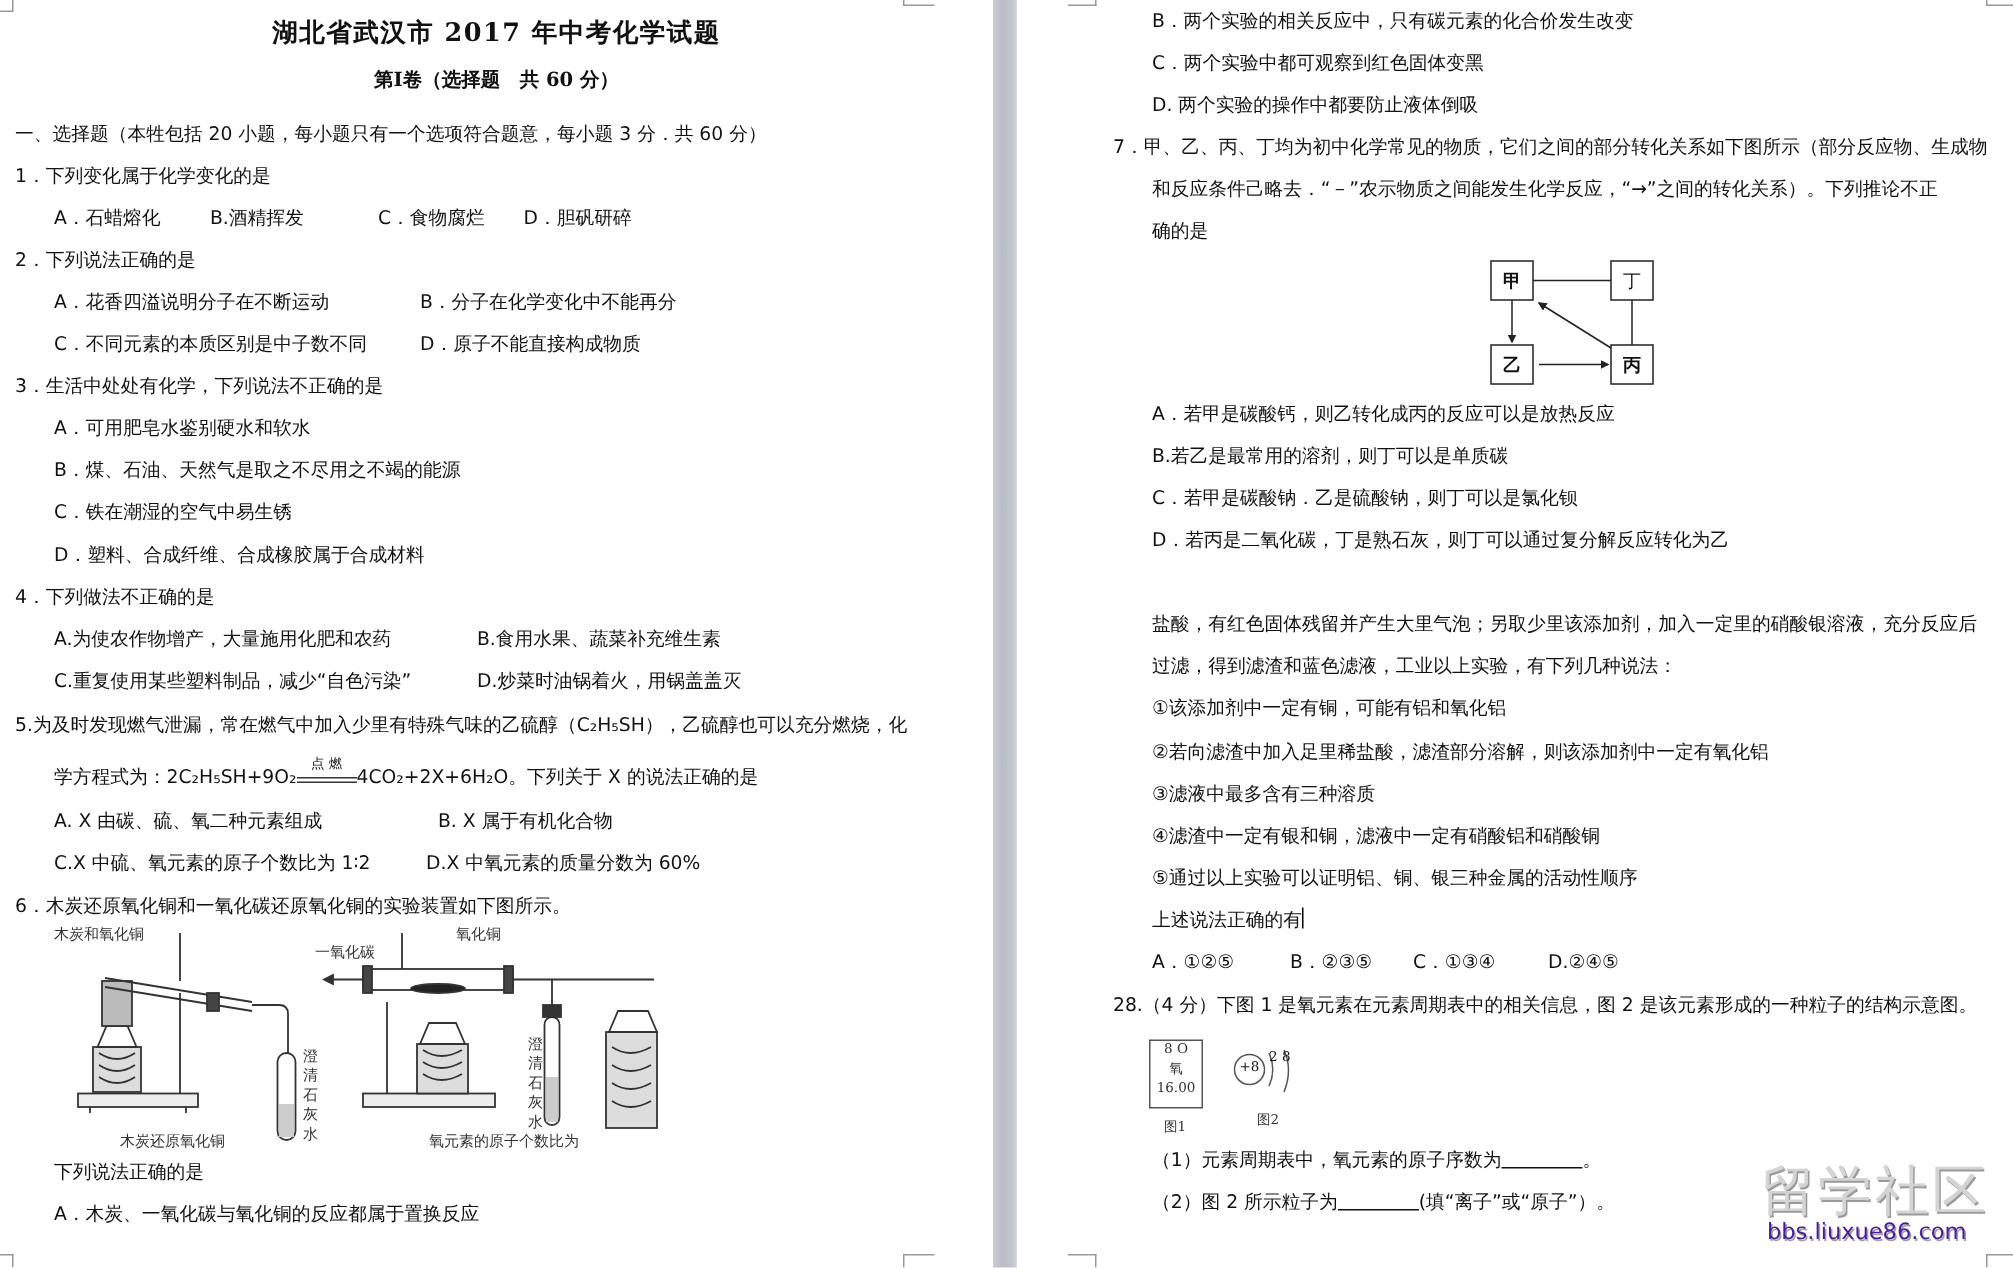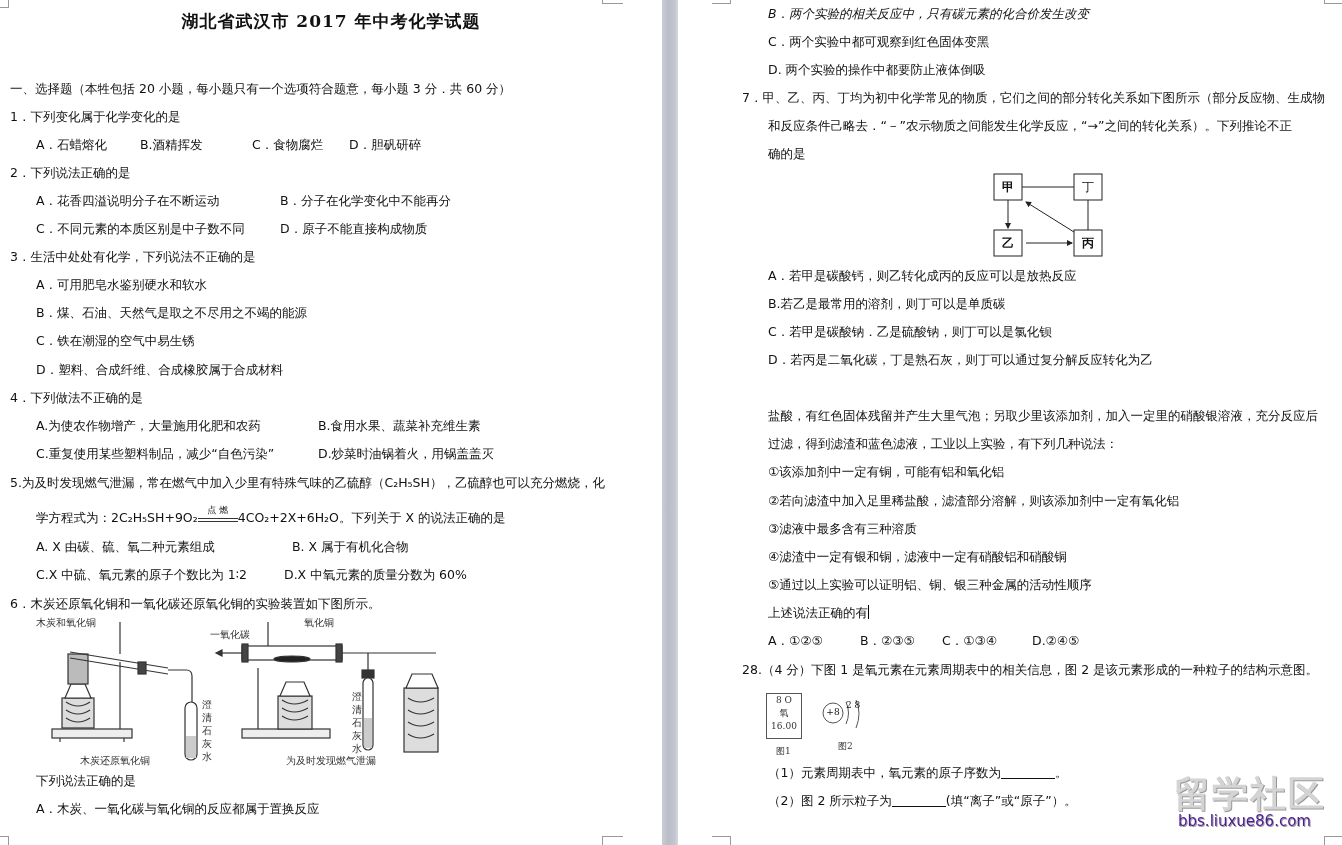--- a/index.html
+++ b/index.html
@@ -16,29 +16,30 @@
          font-size:17px;left:0;width:662px;text-align:center;letter-spacing:1px;}
   .subtitle{position:absolute;font-family:"DejaVu Serif","Liberation Serif",serif;font-weight:bold;
          font-size:13px;left:0;width:662px;text-align:center;}
   .opt{position:absolute;font-size:12.5px;white-space:nowrap;}
   .eq-cond{display:inline-block;position:relative;width:40px;text-align:center;font-size:9px;}
   .eq-cond .cond{position:absolute;left:0;right:0;top:-10px;}
   .eq-cond .bars{display:block;border-top:1px solid #333;border-bottom:1px solid #333;height:2px;margin-top:6px;}
   .blank{display:inline-block;border-bottom:1px solid #111;width:54px;height:12px;vertical-align:-2px;}
   .cursor{display:inline-block;width:1px;height:14px;background:#000;vertical-align:-2px;}
   .figcap{position:absolute;font-size:10px;color:#333;font-family:"DejaVu Serif",serif;}
-  .watermark{position:absolute;color:#cfcfcf;font-weight:bold;}
+  .watermark{position:absolute;color:#cfcfcf;font-weight:normal;}
 </style>
 </head>
 <body>
 
 <div class="page" id="page-left">
   <div class="corner" style="left:0;top:-1px;width:8px;height:8px;border-right-width:1px;border-bottom-width:1px;"></div>
 
   <div class="title" style="top:10px;">湖北省武汉市 2017 年中考化学试题</div>
+  <div class="subtitle" style="top:44px;">第Ⅰ卷（选择题　共 60 分）</div>
   <div class="line" style="left:10px;top:81px;">一、选择题（本牲包括 20 小题，每小题只有一个选项符合题意，每小题 3 分．共 60 分）</div>
 
   <div class="line" style="left:10px;top:109px;">1．下列变化属于化学变化的是</div>
   <div class="opt" style="left:36px;top:137px;">A．石蜡熔化</div>
   <div class="opt" style="left:140px;top:137px;">B.酒精挥发</div>
   <div class="opt" style="left:252px;top:137px;">C．食物腐烂</div>
   <div class="opt" style="left:349px;top:137px;">D．胆矾研碎</div>
 
   <div class="line" style="left:10px;top:165px;">2．下列说法正确的是</div>
   <div class="opt" style="left:36px;top:193px;">A．花香四溢说明分子在不断运动</div>
@@ -108,37 +109,37 @@
         <path d="M378 80 q12 8 26 0 M378 92 q12 8 26 0 M378 104 q12 8 26 0 M378 116 q12 8 26 0"></path>
         <path d="M376 70 l6 -14 h20 l6 14 z" fill="#fff"></path>
       </g>
     </svg>
     <div class="figcap" style="left:6px;top:-2px;">木炭和氧化铜</div>
     <div class="figcap" style="left:172px;top:80px;width:12px;white-space:normal;line-height:13px;">澄清石灰水</div>
     <div class="figcap" style="left:50px;top:136px;">木炭还原氧化铜</div>
     <div class="figcap" style="left:180px;top:10px;">一氧化碳</div>
     <div class="figcap" style="left:274px;top:-2px;">氧化铜</div>
     <div class="figcap" style="left:322px;top:72px;width:12px;white-space:normal;line-height:13px;">澄清石灰水</div>
-    <div class="figcap" style="left:256px;top:136px;">为及时发现燃气泄漏</div>
+    <div class="figcap" style="left:256px;top:136px;">氧元素的原子个数比为</div>
   </div>
 
   <div class="opt" style="left:36px;top:773px;">下列说法正确的是</div>
   <div class="opt" style="left:36px;top:801px;">A．木炭、一氧化碳与氧化铜的反应都属于置换反应</div>
 
   <div class="corner" style="left:0;top:836px;width:8px;height:8px;border-right-width:1px;border-top-width:1px;"></div>
   <div class="corner" style="left:602px;top:-1px;width:20px;height:4px;border-left-width:1px;border-bottom-width:1px;"></div>
   <div class="corner" style="left:602px;top:836px;width:20px;height:8px;border-left-width:1px;border-top-width:1px;"></div>
 </div>
 
 <div class="divider"></div>
 
 <div class="page" id="page-right">
   <div class="corner" style="left:34px;top:-1px;width:18px;height:4px;border-right-width:1px;border-bottom-width:1px;"></div>
 
-  <div class="opt" style="left:90px;top:6px;font-style:italic;">B．两个实验的相关反应中，只有碳元素的化合价发生改变</div>
+  <div class="opt" style="left:90px;top:6px;">B．两个实验的相关反应中，只有碳元素的化合价发生改变</div>
   <div class="opt" style="left:90px;top:34px;">C．两个实验中都可观察到红色固体变黑</div>
   <div class="opt" style="left:90px;top:62px;">D. 两个实验的操作中都要防止液体倒吸</div>
 
   <div class="line" style="left:64px;top:90px;">7．甲、乙、丙、丁均为初中化学常见的物质，它们之间的部分转化关系如下图所示（部分反应物、生成物</div>
   <div class="line" style="left:90px;top:118px;">和反应条件己略去．“－”农示物质之间能发生化学反应，“→”之间的转化关系）。下列推论不正</div>
   <div class="line" style="left:90px;top:146px;">确的是</div>
 
   <div style="position:absolute;left:310px;top:170px;width:130px;height:90px;">
     <svg width="130" height="90" viewBox="0 0 130 90">
       <defs>

